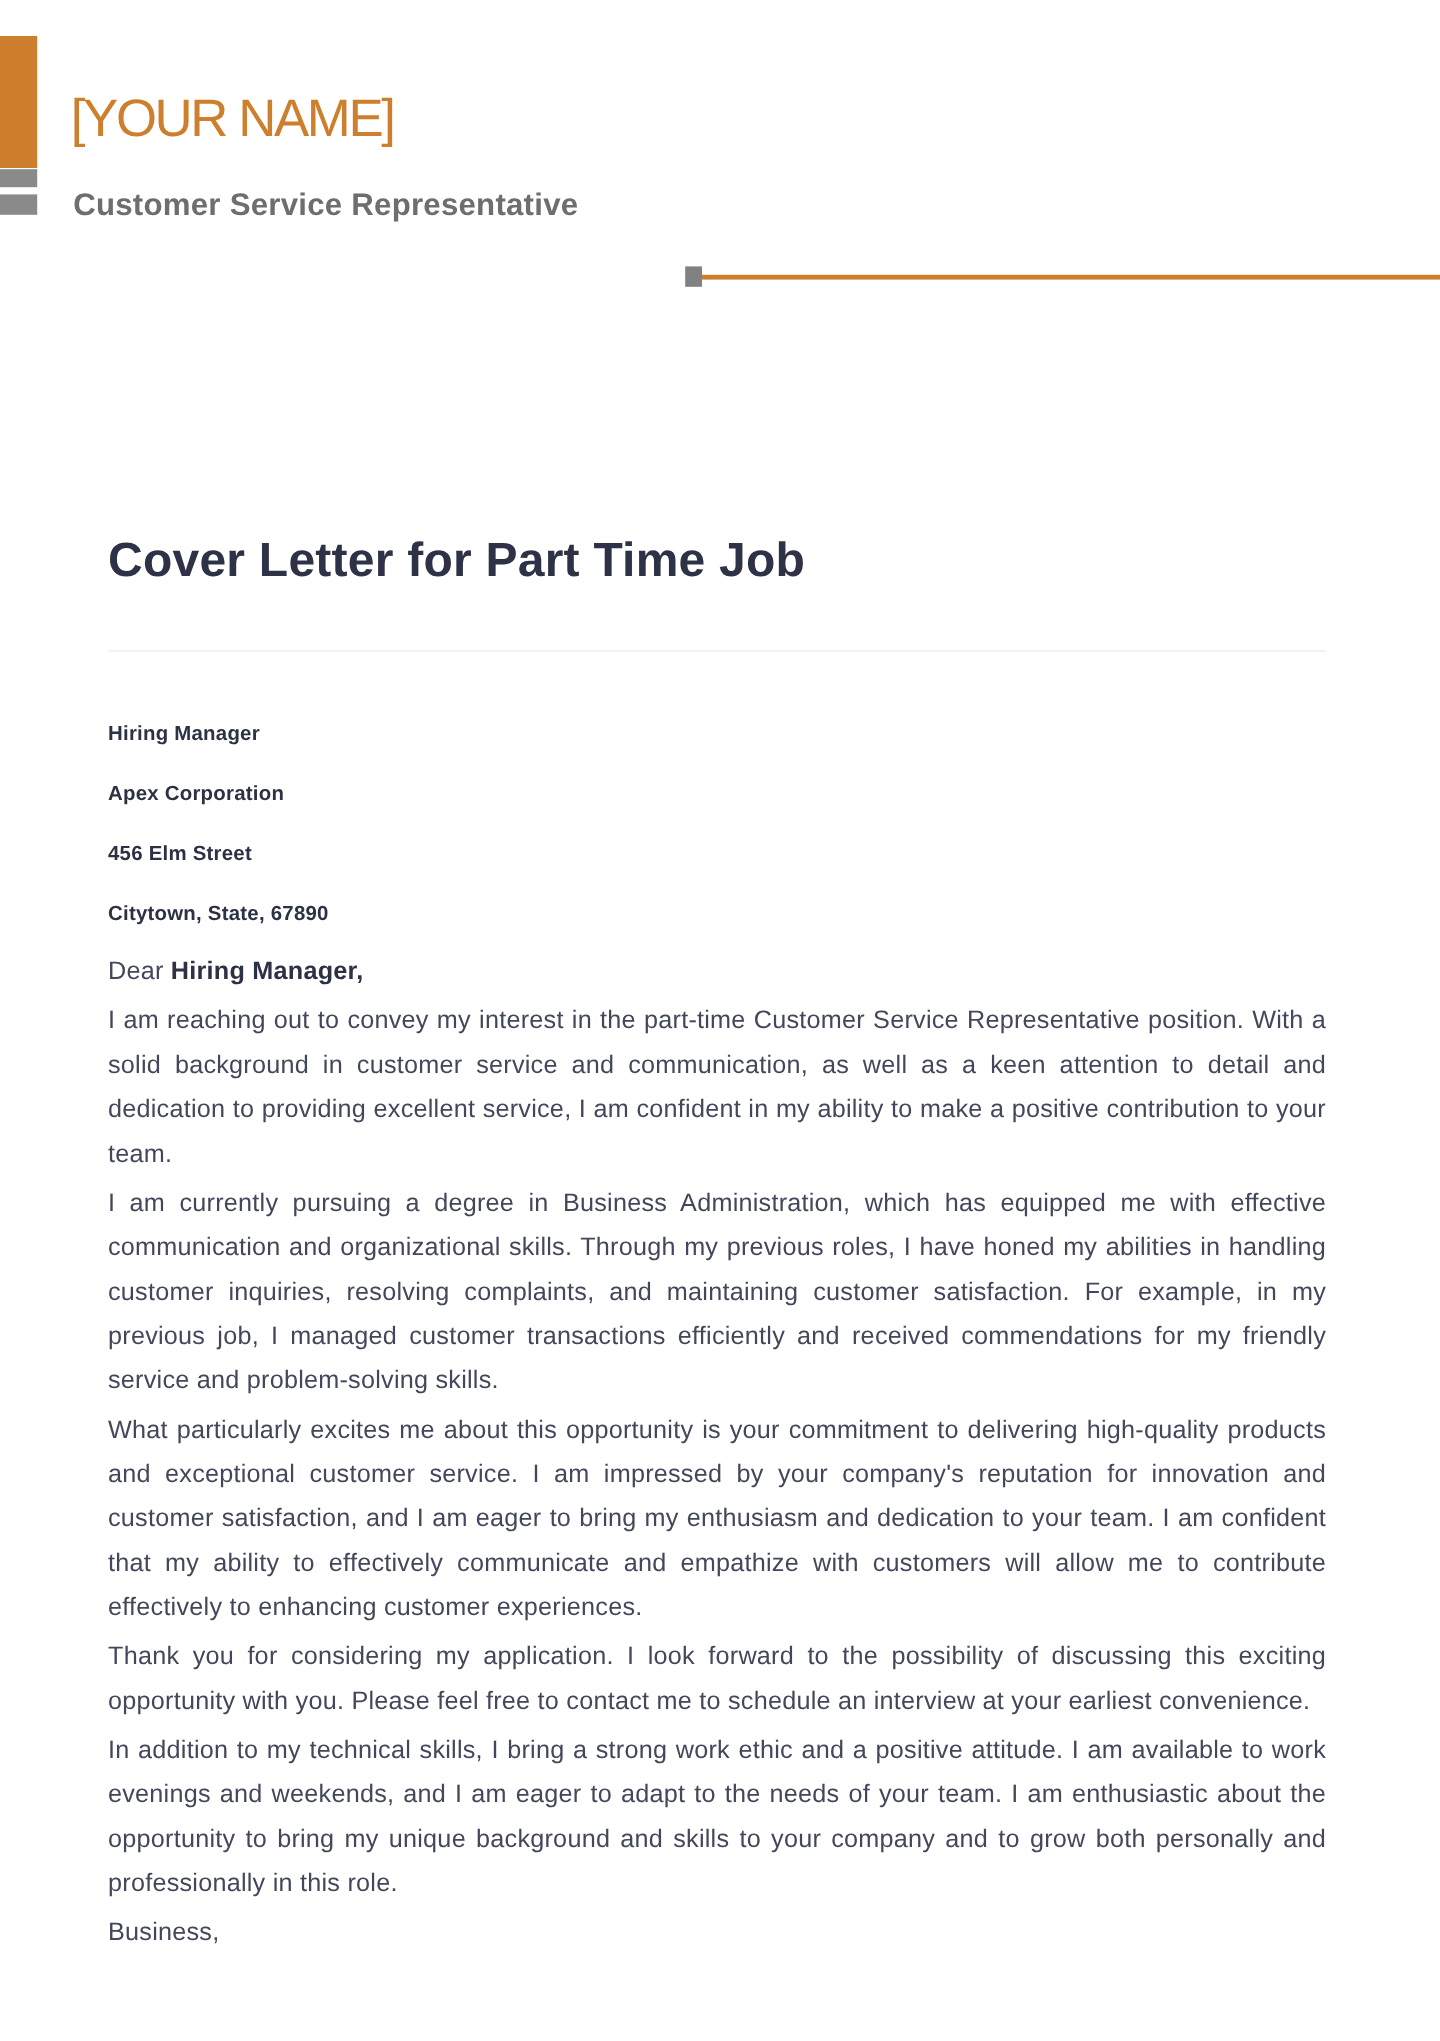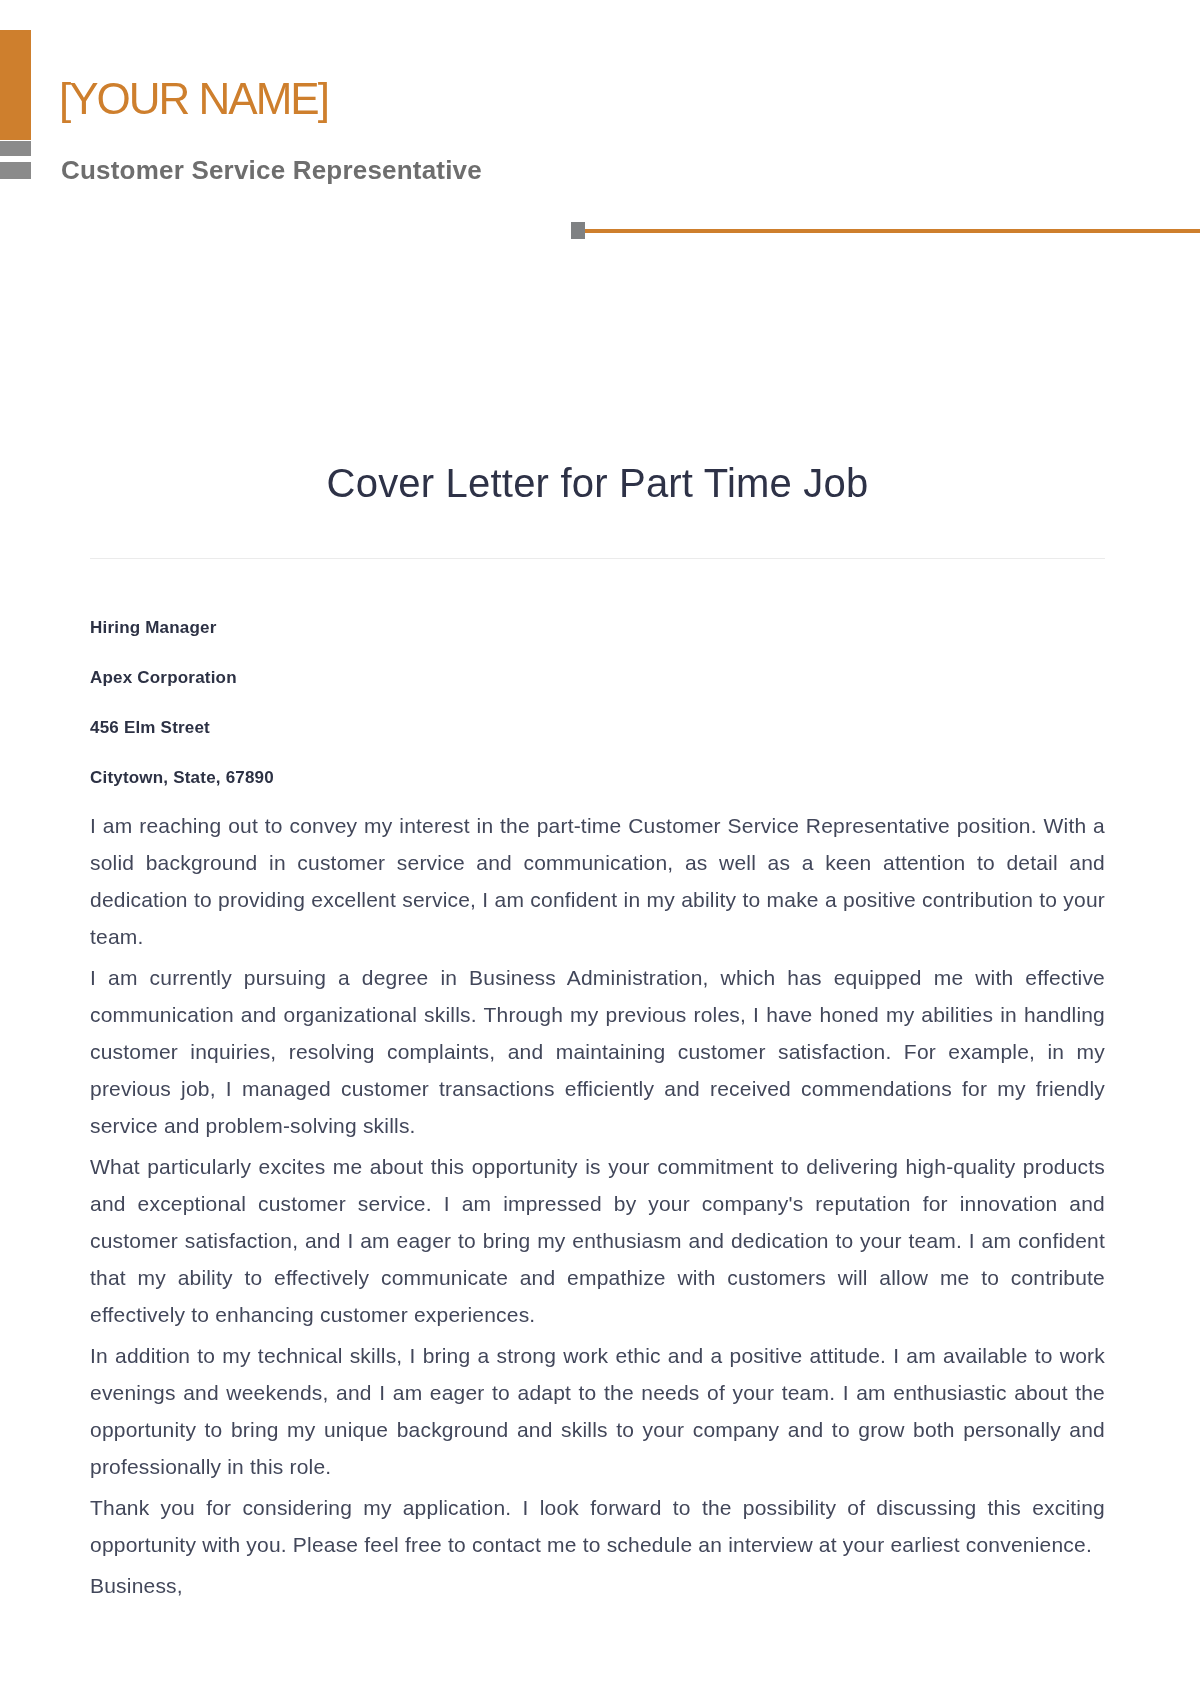--- a/index.html
+++ b/index.html
@@ -55,24 +55,24 @@
   .rule-square { flex: none; width: 14px; height: 17px; background: #7f8183; }
   .rule-line { flex: 1; height: 4px; background: #ce7f2d; }
 
   
   .letter {
     position: absolute;
     top: 443px; left: 90px;
     width: 1015px;
   }
   .letter-title {
-    margin: 16px;
-    font-size: 40px; line-height: 1.2; font-weight: normal;
+    margin: 0;
+    font-size: 40px; line-height: 1.2; font-weight: bold;
     letter-spacing: 0.2px;
-    text-align: center;
+    text-align: left;
     color: #2e3247;
   }
   .divider {
     border: none;
     border-top: 1px solid #ebebeb;
     margin: 51px 0 0 0;
     height: 0;
   }
 
   .recipient { margin-top: 55px; }
@@ -115,20 +115,21 @@
   <hr class="divider">
 
   <section class="recipient">
     <p>Hiring Manager</p>
     <p>Apex Corporation</p>
     <p>456 Elm Street</p>
     <p>Citytown, State, 67890</p>
   </section>
 
   <section class="letter-body">
+    <p class="salutation"><span>Dear </span><span class="bold">Hiring Manager,</span></p>
     <p class="para">I am reaching out to convey my interest in the part-time Customer Service Representative position. With a solid background in customer service and communication, as well as a keen attention to detail and dedication to providing excellent service, I am confident in my ability to make a positive contribution to your team.</p>
     <p class="para">I am currently pursuing a degree in Business Administration, which has equipped me with effective communication and organizational skills. Through my previous roles, I have honed my abilities in handling customer inquiries, resolving complaints, and maintaining customer satisfaction. For example, in my previous job, I managed customer transactions efficiently and received commendations for my friendly service and problem-solving skills.</p>
     <p class="para">What particularly excites me about this opportunity is your commitment to delivering high-quality products and exceptional customer service. I am impressed by your company's reputation for innovation and customer satisfaction, and I am eager to bring my enthusiasm and dedication to your team. I am confident that my ability to effectively communicate and empathize with customers will allow me to contribute effectively to enhancing customer experiences.</p>
+    <p class="para">Thank you for considering my application. I look forward to the possibility of discussing this exciting opportunity with you. Please feel free to contact me to schedule an interview at your earliest convenience.</p>
     <p class="para">In addition to my technical skills, I bring a strong work ethic and a positive attitude. I am available to work evenings and weekends, and I am eager to adapt to the needs of your team. I am enthusiastic about the opportunity to bring my unique background and skills to your company and to grow both personally and professionally in this role.</p>
-    <p class="para">Thank you for considering my application. I look forward to the possibility of discussing this exciting opportunity with you. Please feel free to contact me to schedule an interview at your earliest convenience.</p>
     <p class="closing">Business,</p>
   </section>
 </main>
 
 </body></html>

